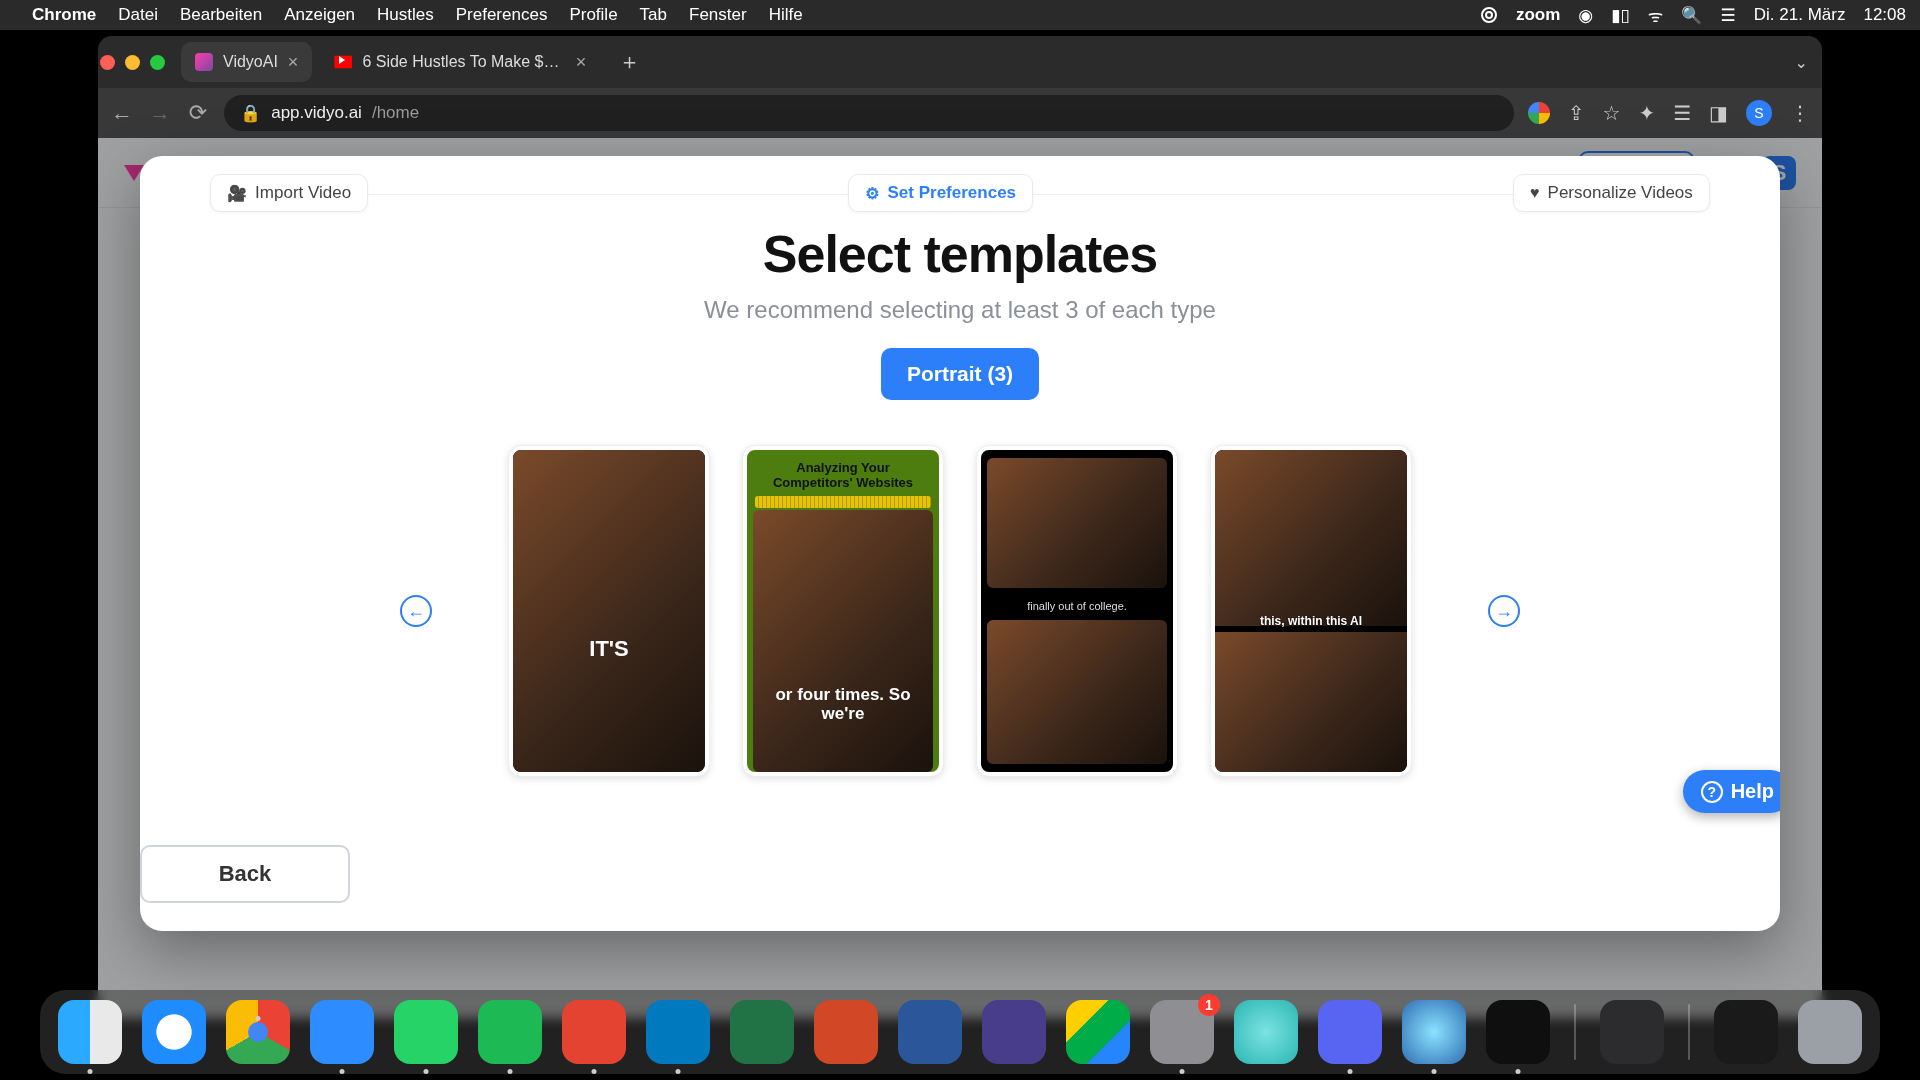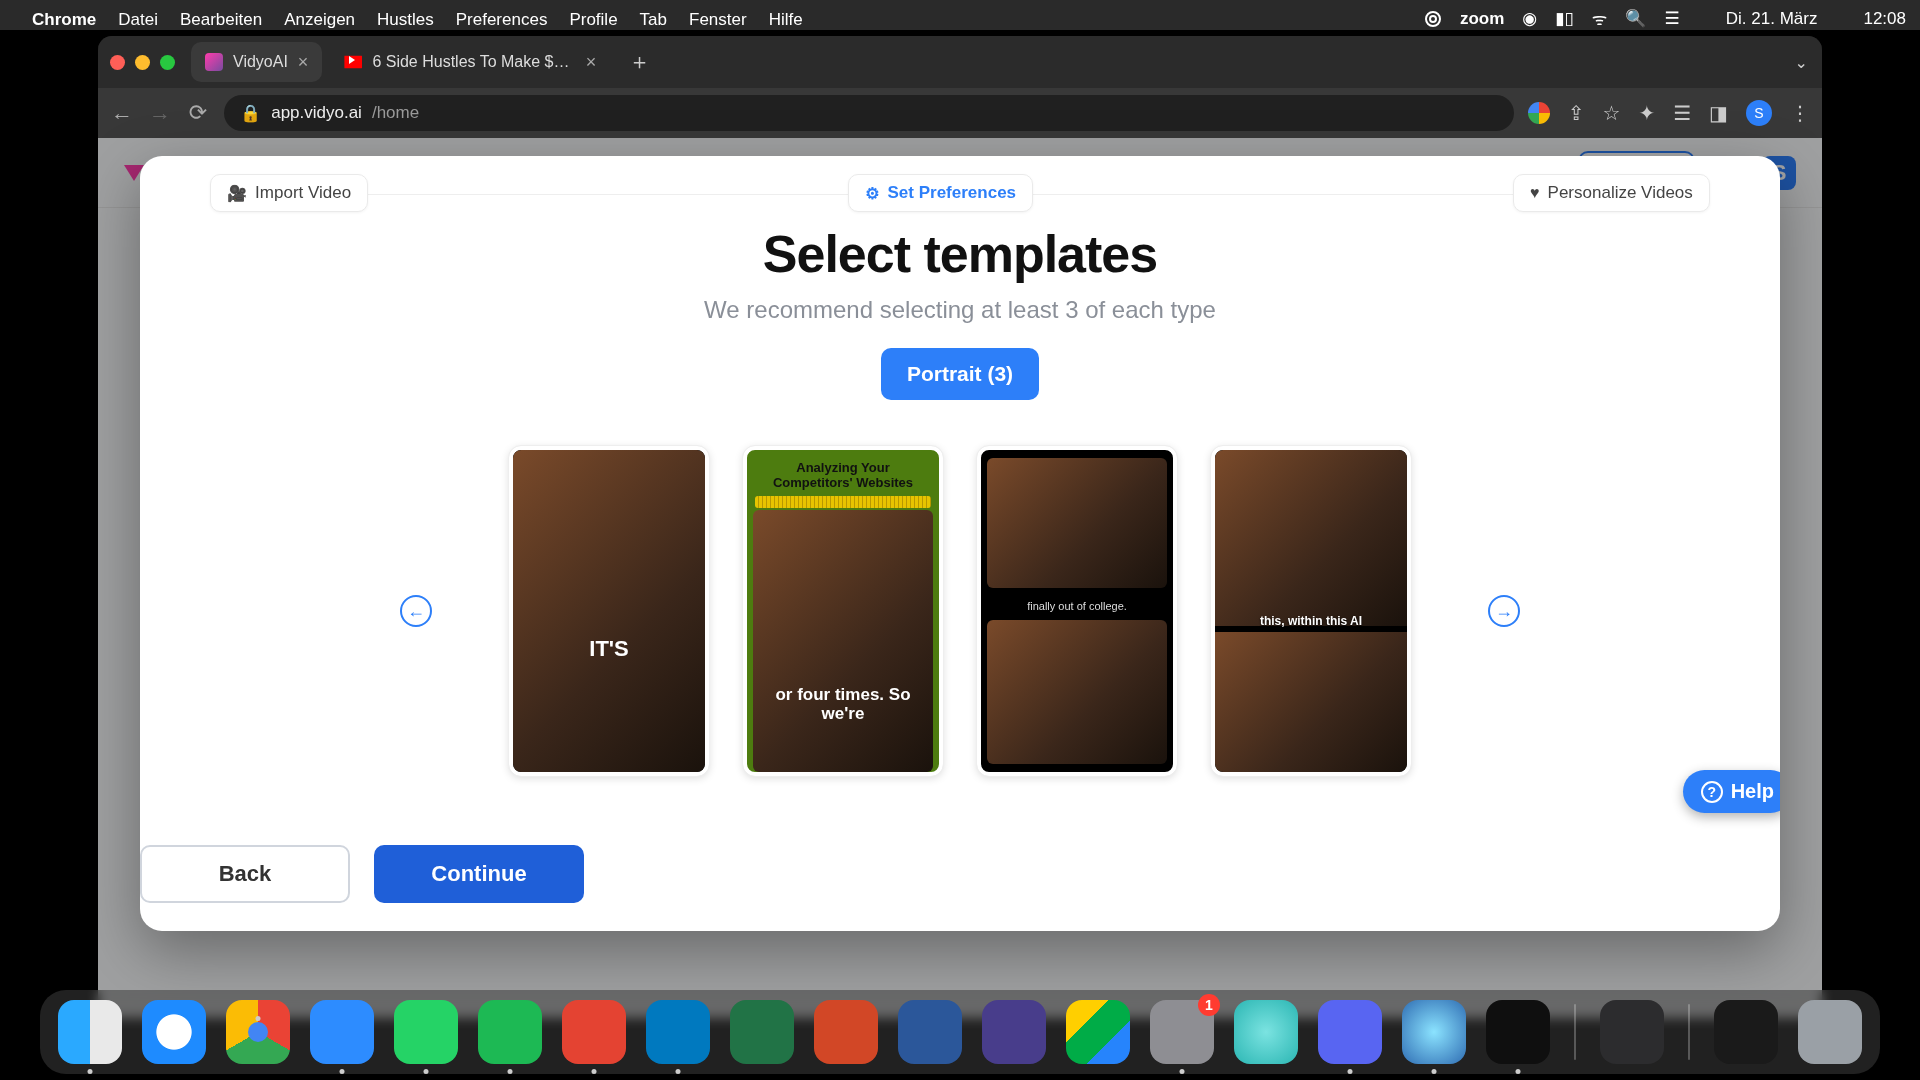--- a/index.html
+++ b/index.html
@@ -1,31 +1,31 @@
 <!DOCTYPE html>
 <html><head>
 <meta charset="utf-8">
 <style>
 * { margin: 0; padding: 0; box-sizing: border-box; font-family: -apple-system, BlinkMacSystemFont, "Segoe UI", sans-serif; }
 html, body { width: 1920px; height: 1080px; overflow: hidden; background:#000; }
 
 
-.menubar { position:absolute; top:0; left:0; right:0; height:30px; background:#2a2a2a; color:#fff; display:flex; align-items:flex-end; padding:0 14px; font-size:17px; }
+.menubar { position:absolute; top:0; left:0; right:0; height:30px; background:#2a2a2a; color:#fff; display:flex; align-items:center; padding:0 14px; font-size:17px; }
 .menubar .apple { font-size:20px; margin-right:18px; }
 .menubar .apps { display:flex; gap:22px; font-weight:400; }
 .menubar .apps .bold { font-weight:700; }
 .menubar .spacer { flex:1; }
 .menubar .right { display:flex; align-items:center; gap:18px; }
 .menubar .right .icon, .menubar .rec { display:inline-flex; align-items:center; justify-content:center; }
 .menubar .rec svg circle{ fill:none; stroke:#fff; stroke-width:2 }
-.menubar .clock { font-weight:500;margin-left:28px; }
+.menubar .clock { font-weight:500; }
 
 
 .browser { position:absolute; top:36px; left:98px; right:98px; bottom:62px; background:#1a1a1a; border-radius:14px; overflow:hidden; box-shadow:0 0 0 1px #000; }
-.tabstrip { height:52px; background:#2b2b2b; display:flex; align-items:center; padding:0 12px; gap:8px; position:relative; }
+.tabstrip { height:52px; background:#2b2b2b; display:flex; align-items:center; padding:0 2px; gap:8px; position:relative; }
 .traffic { display:flex; gap:10px; margin-right:8px; }
 .traffic span { width:15px; height:15px; border-radius:50%; }
 .traffic .r{background:#ff5f57} .traffic .y{background:#febc2e} .traffic .g{background:#28c840}
 .tab { height:40px; background:#3a3a3a; border-radius:10px; display:flex; align-items:center; padding:0 14px; gap:10px; color:#ddd; font-size:16px; max-width:280px; }
 .tab.inactive { background:transparent; }
 .tab .fav { width:18px; height:18px; border-radius:4px; display:inline-block; }
 .tab .fav.v { background:linear-gradient(135deg,#ff3cac,#784ba0); }
 .tab .fav.yt { background:#ff0000; clip-path:polygon(0 15%,100% 15%,100% 85%,0 85%); position:relative; }
 .tab .fav.yt::after{content:"";position:absolute;left:5px;top:3px;border-left:6px solid #fff;border-top:4px solid transparent;border-bottom:4px solid transparent}
 .tab .title { white-space:nowrap; overflow:hidden; text-overflow:ellipsis; flex:1; }
@@ -273,21 +273,20 @@
           <div class="thumb a"></div>
           <div class="mid">this, within this AI</div>
           <div class="thumb b"></div>
         </div>
 
         <button class="carbtn right">→</button>
       </div>
 
       <div class="modalfooter">
         <button class="btn back">Back</button>
-        <button class="btn cont">Continue</button>
       </div>
 
       <div class="help">
         <span class="q">?</span>
         <span>Help</span>
       </div>
     </div>
   </div>
 </div>
 

